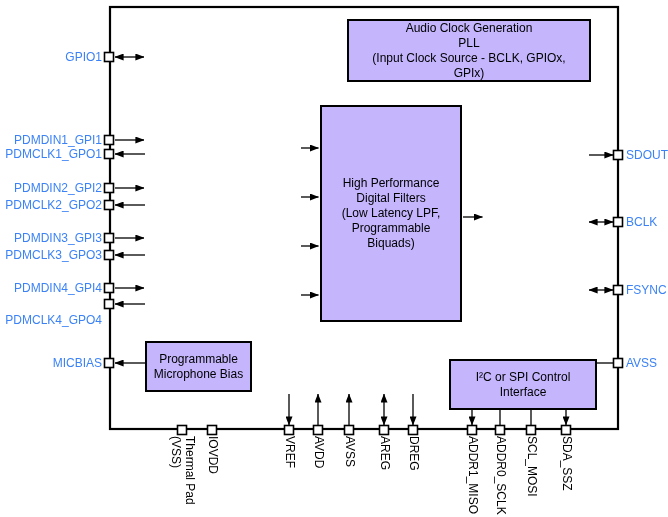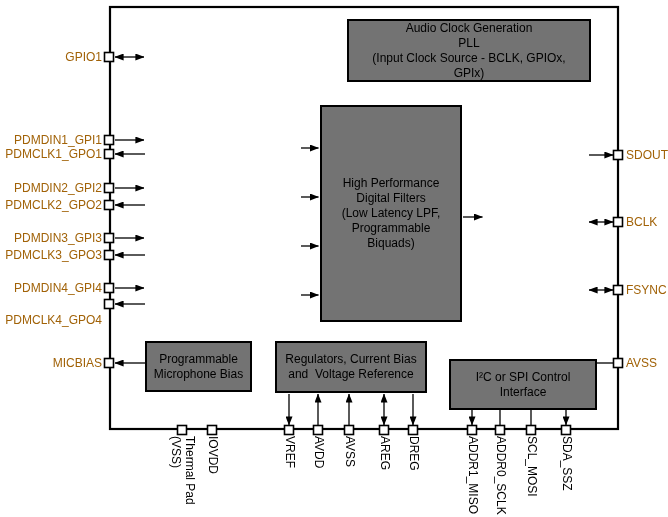--- a/index.html
+++ b/index.html
@@ -2,28 +2,28 @@
 <html><head>
 <meta charset="utf-8">
 <style>
   html,body{margin:0;padding:0;background:#fff;}
   #canvas{
     position:relative;width:668px;height:517px;background:#fff;overflow:hidden;
     font-family:"Liberation Sans","DejaVu Sans",sans-serif;color:#000;
   }
   #lines{position:absolute;left:0;top:0;}
   .block{
-    position:absolute;box-sizing:border-box;border:2px solid #000;background:#737373;
+    position:absolute;box-sizing:border-box;border:2px solid #000;background:#c4b5fd;
     display:flex;align-items:center;justify-content:center;
   }
   .blabel{
     white-space:pre-wrap;text-align:center;font-size:12px;line-height:15px;color:#000;
   }
   .plabel{
-    position:absolute;font-size:12px;line-height:12px;color:#a16207;white-space:nowrap;
+    position:absolute;font-size:12px;line-height:12px;color:#3b82f6;white-space:nowrap;
   }
   .pl{left:2px;width:100px;text-align:right;transform:translateY(-50%);}
   .pr{left:626px;text-align:left;transform:translateY(-50%);}
   .pb{
     position:absolute;top:436px;font-size:12px;line-height:13.5px;color:#000;
     white-space:pre-wrap;transform:rotate(90deg);transform-origin:0 0;text-align:left;
   }
 </style>
 </head>
 <body>
@@ -117,24 +117,20 @@
     <div class="blabel">High Performance
 Digital Filters
 (Low Latency LPF,
 Programmable
 Biquads)</div>
   </div>
   <div class="block" style="left:145px;top:341px;width:107px;height:51px">
     <div class="blabel">Programmable
 Microphone Bias</div>
   </div>
-  <div class="block" style="left:275px;top:341px;width:152px;height:52px">
-    <div class="blabel">Regulators, Current Bias
-and  Voltage Reference</div>
-  </div>
   <div class="block" style="left:449px;top:359px;width:148px;height:51px">
     <div class="blabel">I²C or SPI Control
 Interface</div>
   </div>
 
   <div class="plabel pl" style="top:57px">GPIO1</div>
   <div class="plabel pl" style="top:140px">PDMDIN1_GPI1</div>
   <div class="plabel pl" style="top:154px">PDMCLK1_GPO1</div>
   <div class="plabel pl" style="top:188px">PDMDIN2_GPI2</div>
   <div class="plabel pl" style="top:205px">PDMCLK2_GPO2</div>

